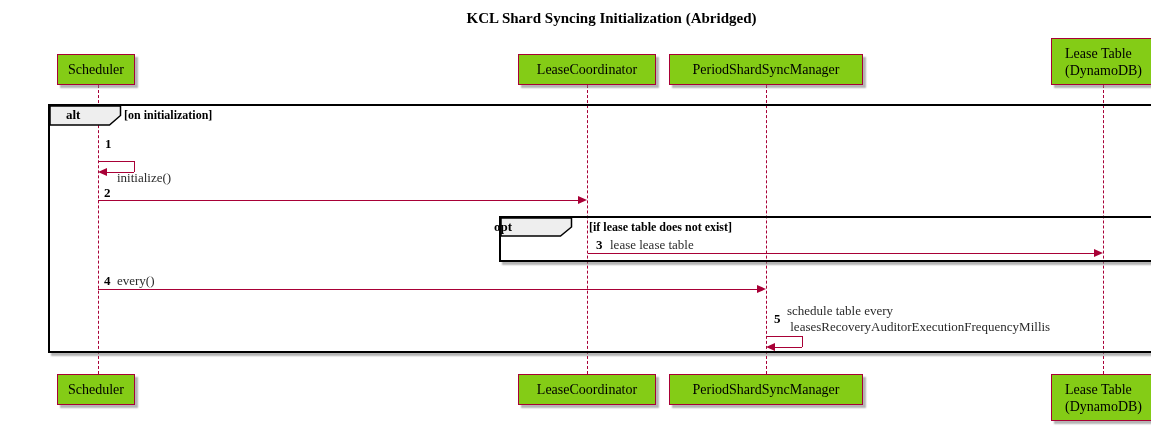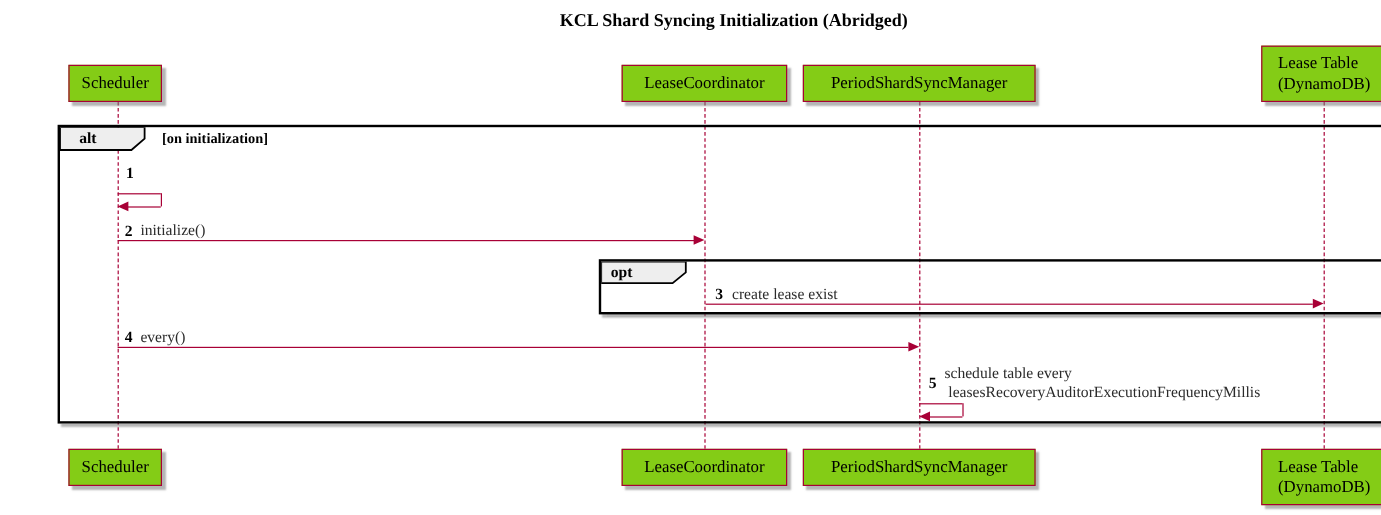--- a/index.html
+++ b/index.html
@@ -68,41 +68,42 @@
   <div class="participant" style="left:482px; top:54px; width:138px; height:31px;">LeaseCoordinator</div>
   <div class="participant" style="left:633px; top:54px; width:194px; height:31px;">PeriodShardSyncManager</div>
   <div class="participant" style="left:1015px; top:38px; width:105px; height:47px;">Lease Table
 (DynamoDB)</div>
 
   <div class="frame" style="left:12px; top:104px; width:1129px; height:249px;"></div>
   <svg class="pentagon" style="left:14px; top:106px;" width="72" height="20" viewBox="0 0 72 20">
     <path d="M0,0 H70.5 V9.5 L59.5,19 H0 Z" fill="#EEEEEE" stroke="#000000" stroke-width="1.5"></path>
   </svg>
   <span class="frame-label" style="left:30px; top:107px;">alt</span>
-  <span class="guard" style="left:99px; top:108px;">[on initialization]</span>
+  <span class="guard" style="left:88px; top:108px;">[on initialization]</span>
 
   <div class="frame" style="left:463px; top:216px; width:667px; height:46px;"></div>
   <svg class="pentagon" style="left:465px; top:218px;" width="72" height="19" viewBox="0 0 72 19">
     <path d="M0,0 H70.5 V9 L59.5,18 H0 Z" fill="#EEEEEE" stroke="#000000" stroke-width="1.5"></path>
   </svg>
-  <span class="frame-label" style="left:473px; top:219px;">opt</span>
+  <span class="frame-label" style="left:458px; top:219px;">opt</span>
+  <span class="guard" style="left:553px; top:220px;">[if lease table does not exist]</span>
 
   <span class="msg-num" style="left:69px; top:136px;">1</span>
   <div class="aline" style="left:62px; top:161px; width:36px;"></div>
   <div class="avert" style="left:98px; top:161px; height:11px;"></div>
   <div class="aline" style="left:70px; top:172px; width:28px;"></div>
   <div class="ahead-l" style="left:62px; top:168px;"></div>
 
   <span class="msg-num" style="left:68px; top:185px;">2</span>
-  <div class="msg-text" style="left:81px; top:184px;">initialize()</div>
+  <div class="msg-text" style="left:81px; top:170px;">initialize()</div>
   <div class="aline" style="left:62px; top:200px; width:481px;"></div>
   <div class="ahead-r" style="left:542px; top:196px;"></div>
 
   <span class="msg-num" style="left:560px; top:237px;">3</span>
-  <div class="msg-text" style="left:574px; top:237px;">create lease exist</div>
+  <div class="msg-text" style="left:574px; top:237px;">lease lease table</div>
   <div class="aline" style="left:552px; top:253px; width:506px;"></div>
   <div class="ahead-r" style="left:1058px; top:249px;"></div>
 
   <span class="msg-num" style="left:68px; top:273px;">4</span>
   <div class="msg-text" style="left:81px; top:273px;">every()</div>
   <div class="aline" style="left:62px; top:289px; width:659px;"></div>
   <div class="ahead-r" style="left:721px; top:285px;"></div>
 
   <span class="msg-num" style="left:738px; top:311px;">5</span>
   <div class="msg-text" style="left:751px; top:303px;">schedule table every

